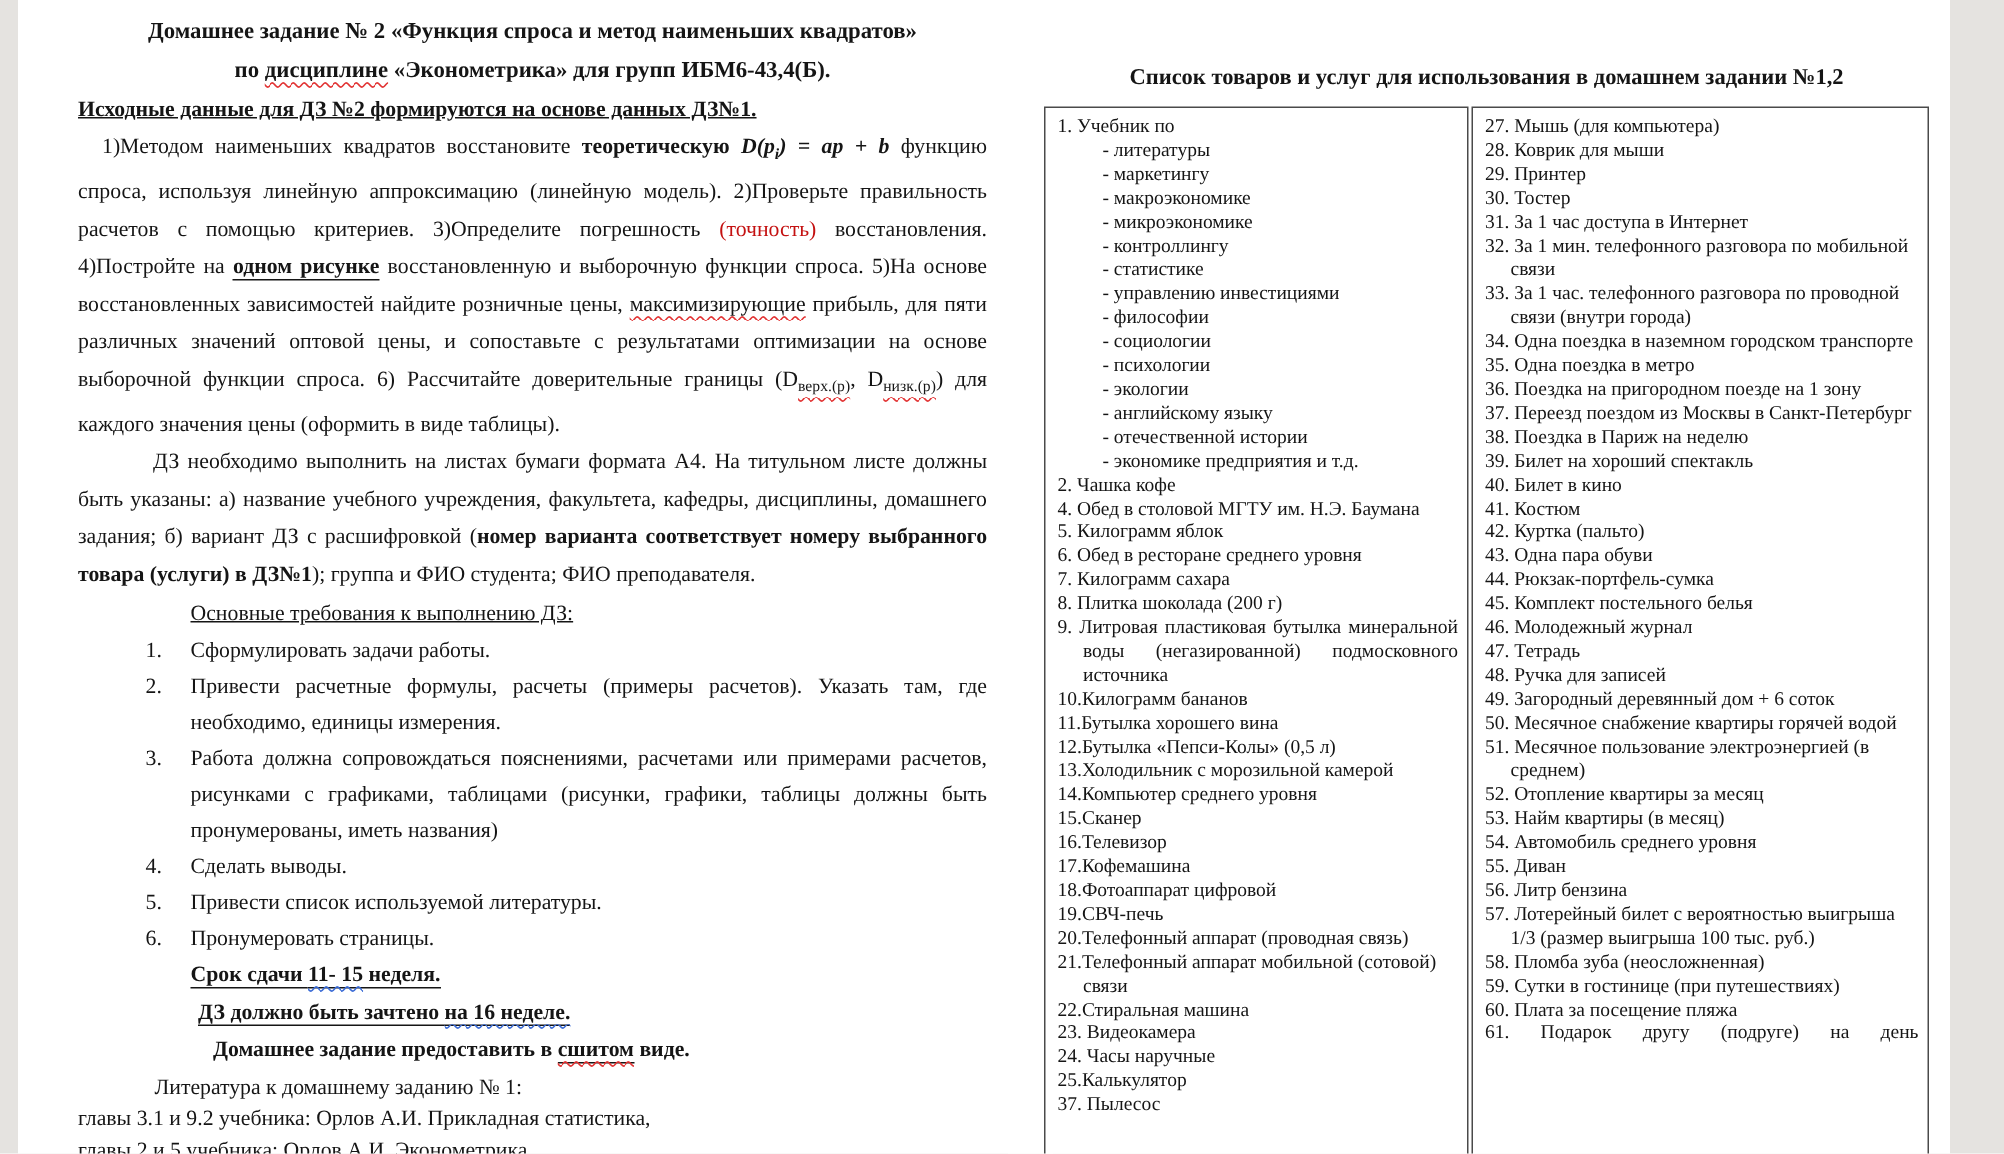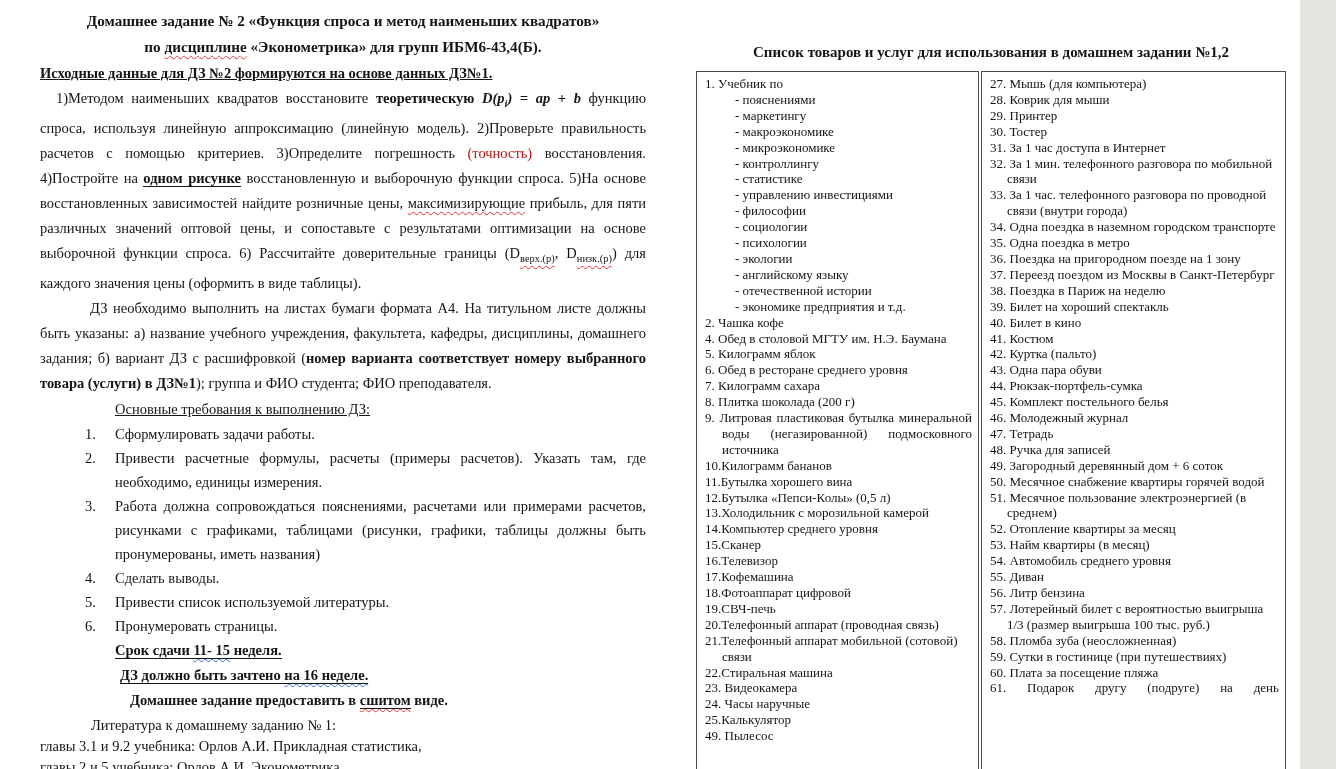--- a/index.html
+++ b/index.html
@@ -1,19 +1,19 @@
 <!DOCTYPE html>
 <html><head>
 <meta charset="utf-8">
 <style>
   * { margin:0; padding:0; box-sizing:border-box; }
   html,body { width:1336px; height:769px; }
   body { background:#e5e3e0; font-family:"Liberation Serif","DejaVu Serif",serif; color:#151515; position:relative; overflow:hidden; }
   .page { position:absolute; top:0; background:#ffffff; height:769px; overflow:hidden; }
-  #page1 { left:0; width:690px; padding:8px 44px 0 40px; }
+  #page1 { left:12px; width:690px; padding:8px 44px 0 40px; }
   #page2 { left:672px; width:628px; padding:0 14px 0 24px; }
 
   .t1 { font-weight:bold; text-align:center; font-size:15.2px; line-height:26px; }
   .lead { font-weight:bold; text-decoration:underline; font-size:14.5px; line-height:26px; }
   .body { font-size:14.5px; line-height:25px; text-align:justify; }
   .p1 { text-indent:16px; }
   .p2 { text-indent:50px; }
   .reqh { margin-left:75px; text-decoration:underline; font-size:14.5px; line-height:26px; }
   .req { font-size:14.5px; line-height:24px; text-align:justify; padding-left:75px; text-indent:-30px; }
   .req .num { display:inline-block; width:30px; text-indent:0; }
@@ -69,21 +69,21 @@
     <div class="lit">главы 3.1 и 9.2 учебника: Орлов А.И. Прикладная статистика,</div>
     <div class="lit">главы 2 и 5 учебника: Орлов А.И. Эконометрика.</div>
 
   </div>
 
   <div class="page" id="page2">
     <div class="title">Список товаров и услуг для использования в домашнем задании №1,2</div>
     <div class="listbox">
       <div class="col col1">
           <div class="it">1. Учебник по</div>
-          <div class="st">- пояснениями</div>
+          <div class="st">- литературы</div>
           <div class="st">- маркетингу</div>
           <div class="st">- макроэкономике</div>
           <div class="st">- микроэкономике</div>
           <div class="st">- контроллингу</div>
           <div class="st">- статистике</div>
           <div class="st">- управлению инвестициями</div>
           <div class="st">- философии</div>
           <div class="st">- социологии</div>
           <div class="st">- психологии</div>
           <div class="st">- экологии</div>
@@ -106,21 +106,21 @@
           <div class="it">16.Телевизор</div>
           <div class="it">17.Кофемашина</div>
           <div class="it">18.Фотоаппарат цифровой</div>
           <div class="it">19.СВЧ-печь</div>
           <div class="it">20.Телефонный аппарат (проводная связь)</div>
           <div class="it">21.Телефонный аппарат мобильной (сотовой) связи</div>
           <div class="it">22.Стиральная машина</div>
           <div class="it">23. Видеокамера</div>
           <div class="it">24. Часы наручные</div>
           <div class="it">25.Калькулятор</div>
-          <div class="it">49. Пылесос</div>
+          <div class="it">37. Пылесос</div>
         </div>
       <div class="col col2">
           <div class="it">27. Мышь (для компьютера)</div>
           <div class="it">28. Коврик для мыши</div>
           <div class="it">29. Принтер</div>
           <div class="it">30. Тостер</div>
           <div class="it">31. За 1 час доступа в Интернет</div>
           <div class="it">32. За 1 мин. телефонного разговора по мобильной связи</div>
           <div class="it">33. За 1 час. телефонного разговора по проводной связи (внутри города)</div>
           <div class="it">34. Одна поездка в наземном городском транспорте</div>

